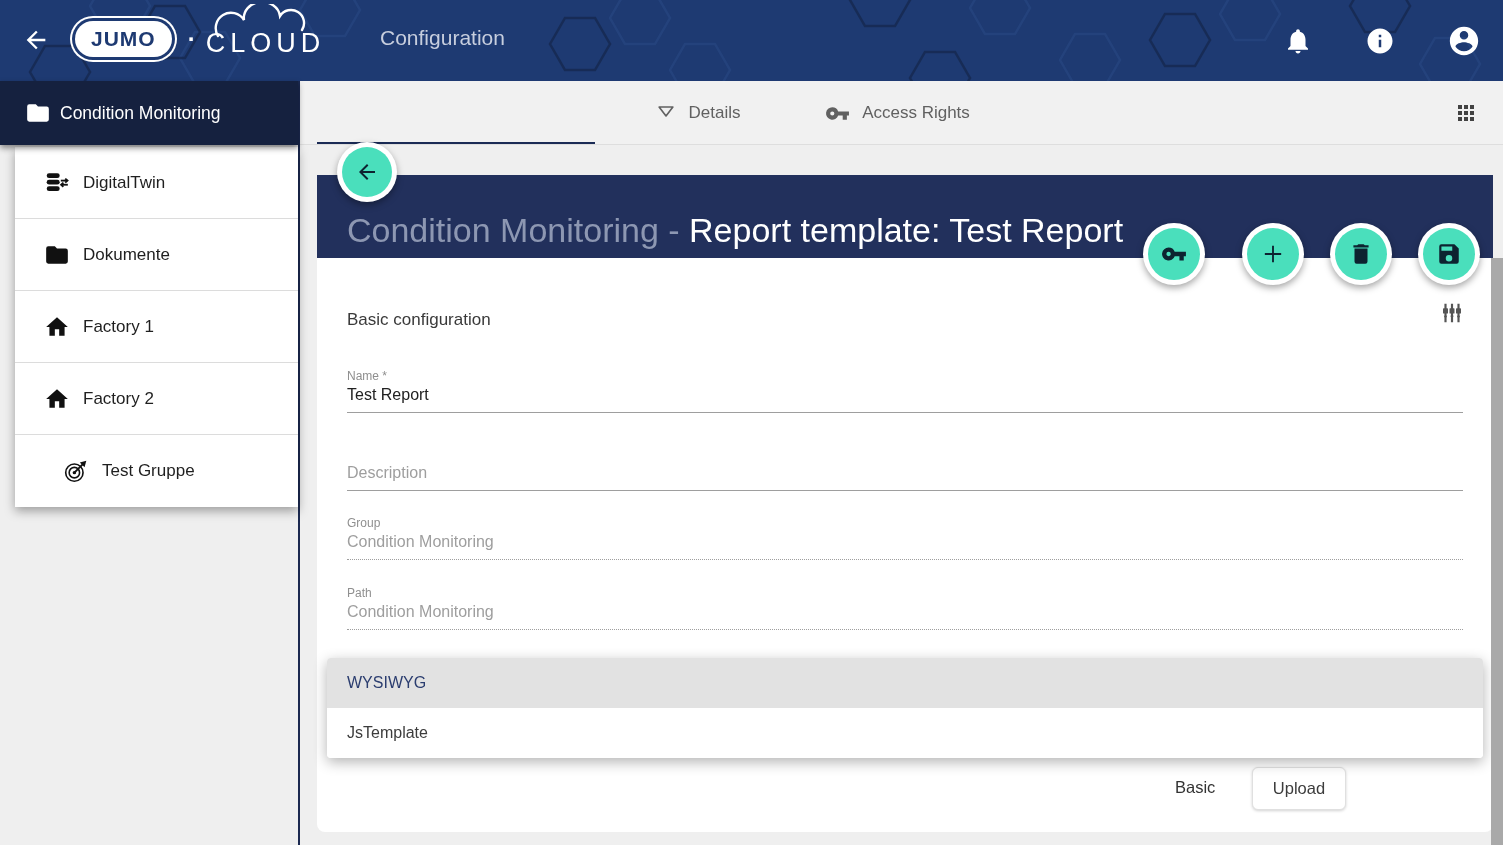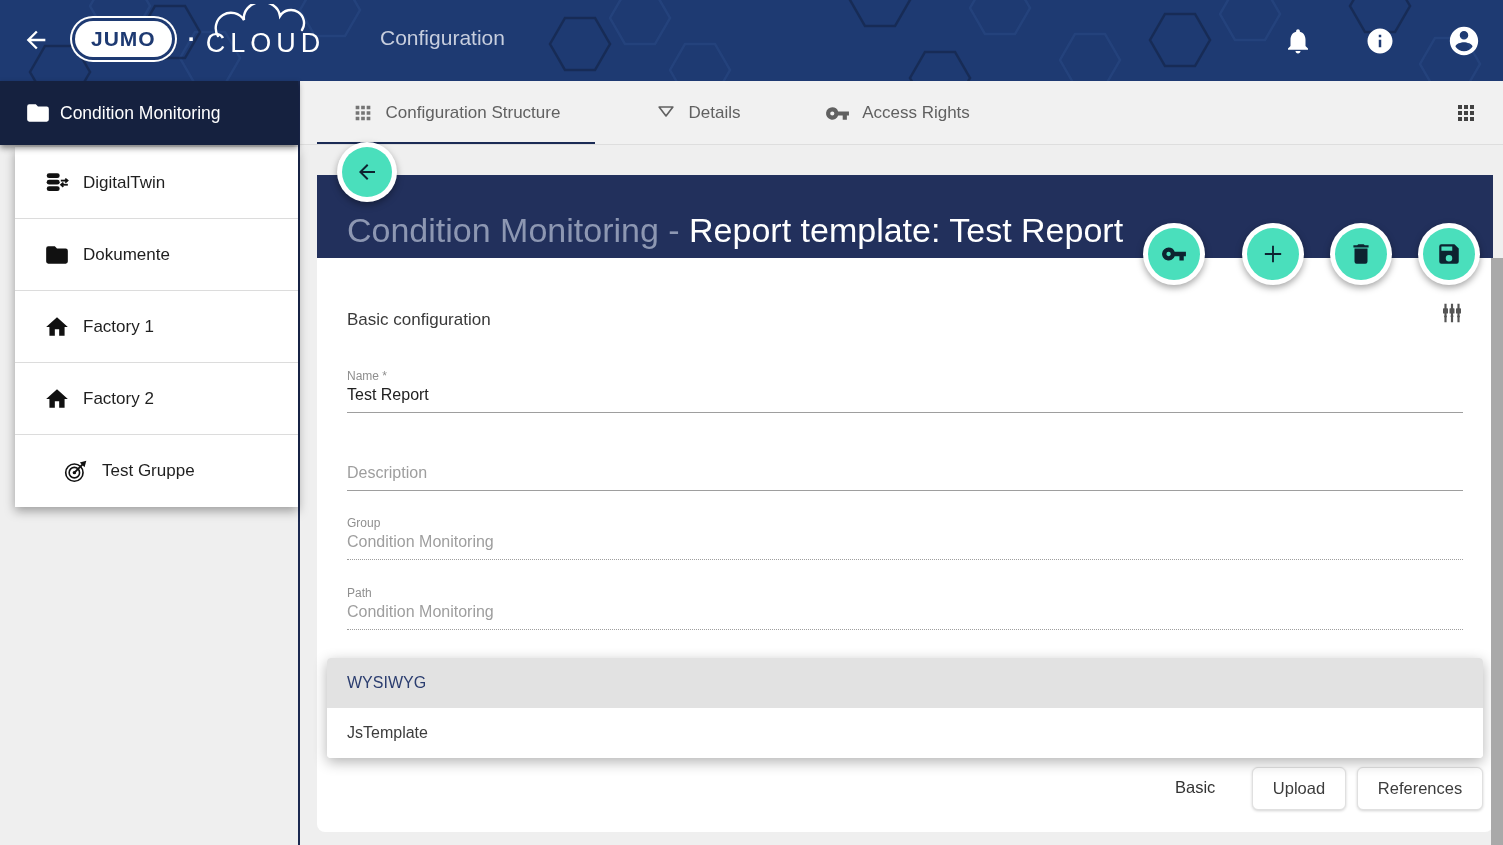--- a/index.html
+++ b/index.html
@@ -228,26 +228,20 @@
       </div>
 
     </div>
   </div>
 
   <div class="v-divider"></div>
 
   <div class="main">
 
     <div class="tabbar">
-      <div class="tab tab1">
-        <svg class="tab-icon" viewBox="0 0 24 24">
-          <path fill="#757575" d="M4 8h4V4H4zm6 0h4V4h-4zm6-4v4h4V4zM4 14h4v-4H4zm6 0h4v-4h-4zm6 0h4v-4h-4zM4 20h4v-4H4zm6 0h4v-4h-4zm6 0h4v-4h-4z"></path>
-        </svg>
-        <span>Configuration Structure</span>
-      </div>
       <div class="tab tab3">
         <svg class="tab-icon" viewBox="0 0 24 24" style="width:25px;height:25px;">
           <path fill="#616161" d="M12.65 10A5.99 5.99 0 0 0 7 6a6 6 0 1 0 5.65 8H17v4h4v-4h2v-4H12.65zM7 14a2 2 0 1 1 0-4 2 2 0 0 1 0 4z"></path>
         </svg>
         <span>Access Rights</span>
       </div>
       <div class="tab tab2">
         <svg class="tab-icon" viewBox="0 0 24 24">
           <path d="M4.5 5.5h15L12 15.2z" fill="none" stroke="#616161" stroke-width="1.8" stroke-linejoin="round"></path>
         </svg>
@@ -336,18 +330,17 @@
       </div>
     </div>
 
     <div class="dropdown">
       <div class="dd-option selected">WYSIWYG</div>
       <div class="dd-option">JsTemplate</div>
     </div>
 
     <div class="footer-tab-basic">Basic</div>
     <div class="footer-btn btn-upload">Upload</div>
-    <div class="footer-btn btn-refs">References</div>
 
     <div class="scrollbar"></div>
   </div>
 
 </div>
 
 </body></html>

